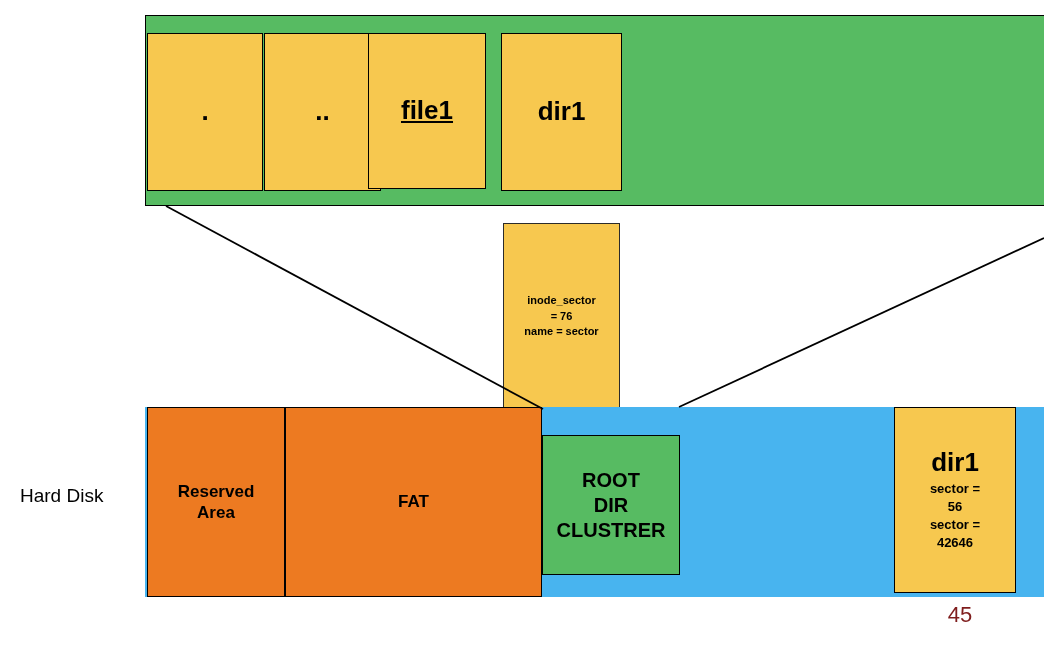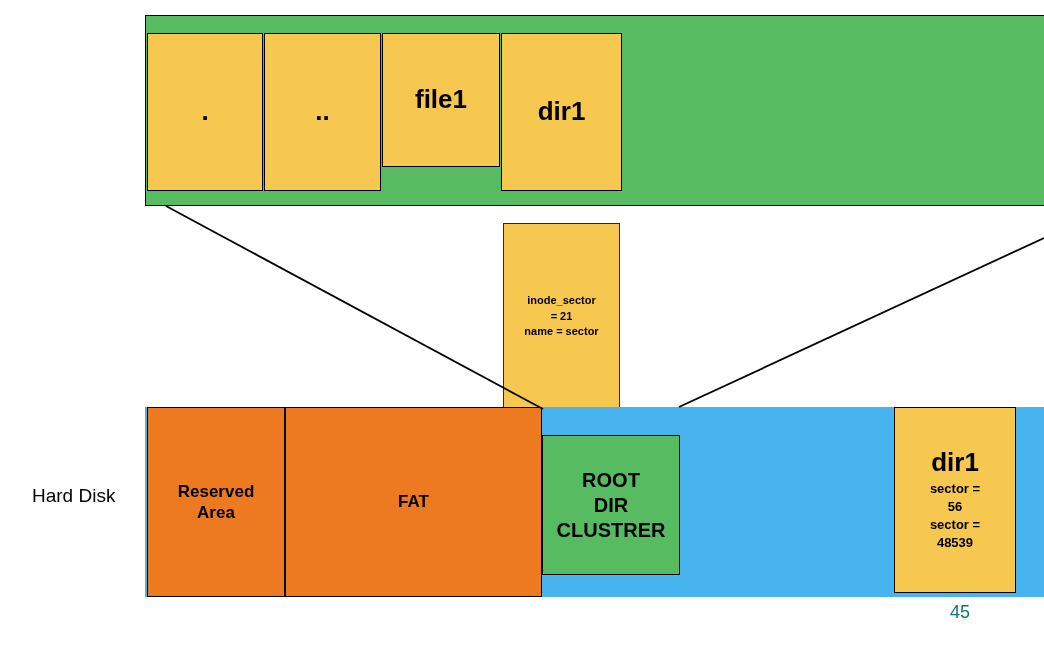--- a/index.html
+++ b/index.html
@@ -89,57 +89,57 @@
     flex-direction: column;
     align-items: center;
     justify-content: center;
     text-align: center;
     color: #000000;
   }
   .dir1-title { font-size: 26px; font-weight: bold; line-height: 1.1; }
   .dir1-meta { font-size: 13px; font-weight: bold; line-height: 1.38; margin-top: 4px; }
 
   .hd-label {
-    left: 32px; top: 485px; width: 110px;
+    left: 20px; top: 485px; width: 110px;
     font-size: 19px; color: #000000; text-align: left;
   }
   .sector-num {
     left: 930px; top: 602px; width: 60px;
-    font-size: 18px; color: #0f766e; text-align: center;
+    font-size: 22px; color: #7f1d1d; text-align: center;
   }
 
   .leader-svg {
     left: 0; top: 0; width: 1044px; height: 652px;
     pointer-events: none;
   }
 </style>
 </head>
 <body>
 
 <div id="canvas">
 
   <div class="abs green-bar"></div>
 
   <div class="abs dirent dot" style="left:147px; top:33px; width:116px; height:158px;">
     <span>.</span>
   </div>
   <div class="abs dirent dot" style="left:264px; top:33px; width:117px; height:158px;">
     <span>..</span>
   </div>
-  <div class="abs dirent big" style="left:382px; top:33px; width:118px; height:134px;">
+  <div class="abs dirent big" style="left:368px; top:33px; width:118px; height:156px;text-decoration:underline;">
     <span>file1</span>
   </div>
   <div class="abs dirent big" style="left:501px; top:33px; width:121px; height:158px;">
     <span>dir1</span>
   </div>
 
   <div class="abs inode-box">
     <div>
       <div>inode_sector</div>
-      <div>= 21</div>
+      <div>= 76</div>
       <div>name = sector</div>
     </div>
   </div>
 
   <div class="abs disk-blue"></div>
 
   <div class="abs disk-seg seg-reserved">
     <div>
       <div>Reserved</div>
       <div>Area</div>
@@ -159,21 +159,21 @@
       <div>CLUSTRER</div>
     </div>
   </div>
 
   <div class="abs dir1-box">
     <div class="dir1-title">dir1</div>
     <div class="dir1-meta">
       <div>sector =</div>
       <div>56</div>
       <div>sector =</div>
-      <div>48539</div>
+      <div>42646</div>
     </div>
   </div>
 
   <div class="abs hd-label">Hard Disk</div>
   <div class="abs sector-num">45</div>
 
   <svg class="abs leader-svg" viewBox="0 0 1044 652" xmlns="http://www.w3.org/2000/svg">
     <line x1="166" y1="206" x2="543" y2="409" stroke="#000000" stroke-width="1.8"></line>
     <line x1="1044" y1="238" x2="679" y2="407" stroke="#000000" stroke-width="1.8"></line>
   </svg>

